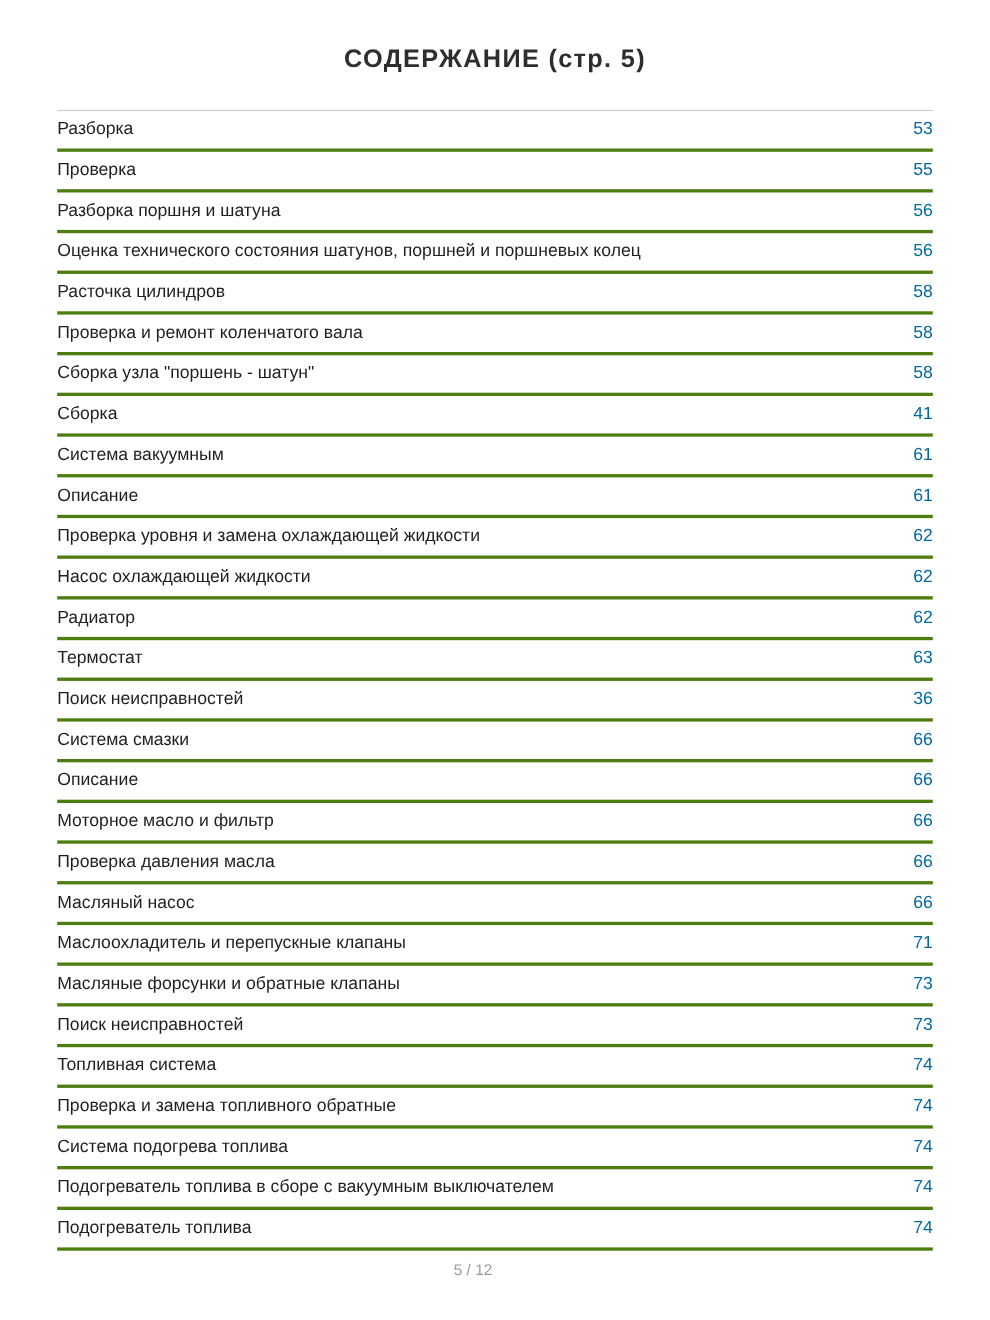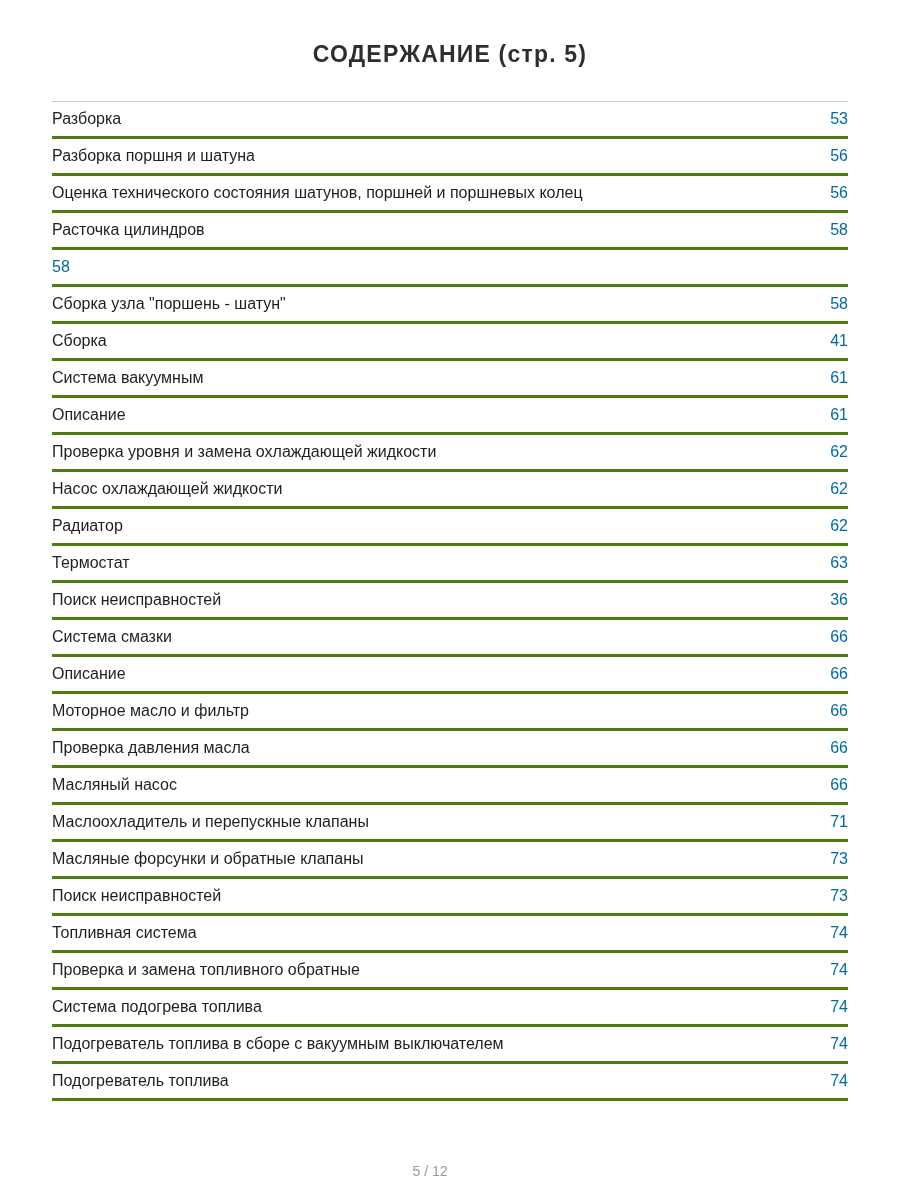--- a/index.html
+++ b/index.html
@@ -10,26 +10,25 @@
     font-family: "Liberation Sans", "DejaVu Sans", sans-serif;
   }
   .page {
     width: 900px;
     height: 1200px;
     position: relative;
     padding: 0 52px;
   }
   .title {
     text-align: center;
-    padding-top: 24px;
+    padding-top: 40px;
     font-size: 23px;
     font-weight: 700;
     letter-spacing: 1.2px;
     color: #2e2e30;
-    margin-top: 17px;
   }
   .title-divider {
     margin-top: 33px;
     border: none;
     border-top: 1px solid #c9c9c9;
     height: 0;
   }
   .toc { width: 100%; }
   .toc-row {
     display: flex;
@@ -66,37 +65,42 @@
 
 <div class="page">
   <h1 class="title">СОДЕРЖАНИЕ (стр. 5)</h1>
   <hr class="title-divider">
   <div class="toc">
   <div class="toc-row">
     <span class="toc-label">Разборка</span>
     <span class="toc-page">53</span>
   </div>
 
+  <div class="toc-row">
+    <span class="toc-label">Проверка</span>
+    <span class="toc-page">55</span>
+  </div>
 
   <div class="toc-row">
     <span class="toc-label">Разборка поршня и шатуна</span>
     <span class="toc-page">56</span>
   </div>
 
   <div class="toc-row">
     <span class="toc-label">Оценка технического состояния шатунов, поршней и поршневых колец</span>
     <span class="toc-page">56</span>
   </div>
 
   <div class="toc-row">
     <span class="toc-label">Расточка цилиндров</span>
     <span class="toc-page">58</span>
   </div>
 
   <div class="toc-row">
+    <span class="toc-label">Проверка и ремонт коленчатого вала</span>
     <span class="toc-page">58</span>
   </div>
 
   <div class="toc-row">
     <span class="toc-label">Сборка узла "поршень - шатун"</span>
     <span class="toc-page">58</span>
   </div>
 
   <div class="toc-row">
     <span class="toc-label">Сборка</span>

